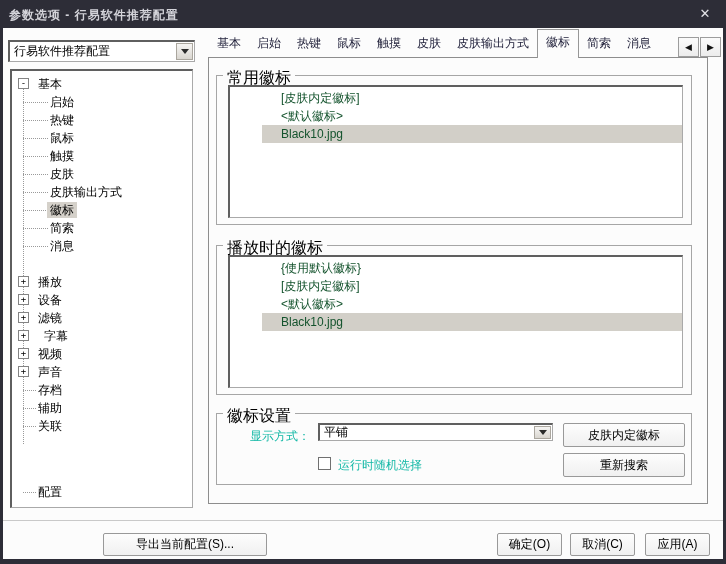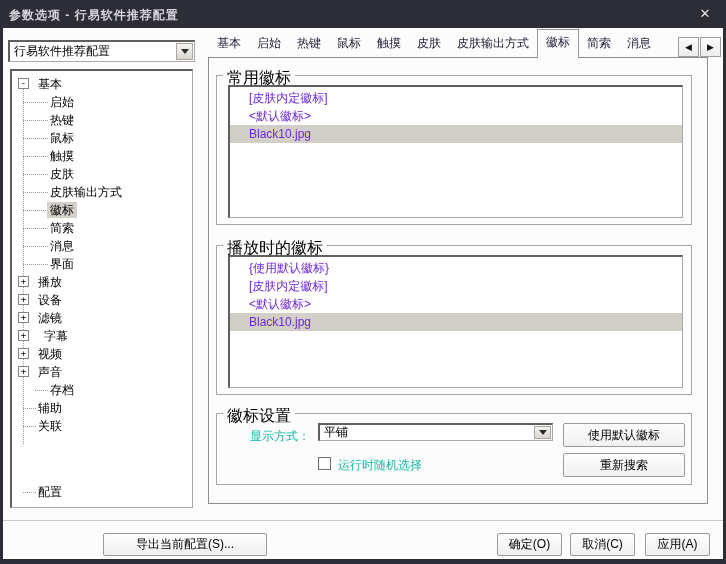--- a/index.html
+++ b/index.html
@@ -38,21 +38,21 @@
   .groupbox { position:absolute; border:1px solid #a6a6a6; }
   .groupbox .gb-label { position:absolute; top:-8px; left:6px; background:#fcfcfc; padding:0 4px; font-size:16px; color:#000; white-space:nowrap; }
   #gb-common   { left:216px; top:75px;  width:476px; height:150px; }
   #gb-playback { left:216px; top:245px; width:476px; height:150px; }
   #gb-settings { left:216px; top:413px; width:476px; height:72px; }
 
   
   .listbox { position:absolute; overflow:hidden; padding-top:2px; }
   #list-common   { left:228px; top:85px;  width:455px; height:133px; }
   #list-playback { left:228px; top:255px; width:455px; height:133px; }
-  .lrow { height:18px; line-height:18px; font-size:12px; color:#6d28d9; padding-left:19px; white-space:nowrap; }
+  .lrow { height:18px; line-height:18px; font-size:12px; color:#14532d; padding-left:19px; white-space:nowrap;margin-left:32px; }
   .lrow.sel { background:#d2cfc8; }
 
   
   #tree { position:absolute; left:10px; top:69px; width:183px; height:439px; }
   .trow { position:absolute; left:0; width:100%; height:18px; }
   .trow .lbl { position:absolute; top:1px; font-size:12px; line-height:16px; color:#000; white-space:nowrap; padding:0 3px; }
   .trow .lbl.sel { background:#d5d1ca; }
   .expander { position:absolute; left:6px; top:3px; width:11px; height:11px; background:#fff; border:1px solid #848484; font-size:9px; line-height:9px; text-align:center; color:#000; font-family:"DejaVu Sans Mono",monospace; z-index:2; }
   .stub { position:absolute; top:9px; border-top:1px dotted #9a9a9a; }
   .vline { position:absolute; left:11px; border-left:1px dotted #9a9a9a; }
@@ -121,24 +121,20 @@
         <span class="lbl sel" style="left: 35px;">徽标</span>
       </div>
       <div class="trow" style="top: 148px;">
         <span class="stub" style="left: 11px; width: 25px;"></span>
         <span class="lbl" style="left: 35px;">简索</span>
       </div>
       <div class="trow" style="top: 166px;">
         <span class="stub" style="left: 11px; width: 25px;"></span>
         <span class="lbl" style="left: 35px;">消息</span>
       </div>
-      <div class="trow" style="top: 184px;">
-        <span class="stub" style="left: 11px; width: 25px;"></span>
-        <span class="lbl" style="left: 35px;">界面</span>
-      </div>
       <div class="trow" style="top: 202px;">
         <span class="expander">+</span>
         <span class="lbl" style="left: 23px;">播放</span>
       </div>
       <div class="trow" style="top: 220px;">
         <span class="expander">+</span>
         <span class="lbl" style="left: 23px;">设备</span>
       </div>
       <div class="trow" style="top: 238px;">
         <span class="expander">+</span>
@@ -149,21 +145,21 @@
         <span class="lbl" style="left: 23px; margin-left: 6px;">字幕</span>
       </div>
       <div class="trow" style="top: 274px;">
         <span class="expander">+</span>
         <span class="lbl" style="left: 23px;">视频</span>
       </div>
       <div class="trow" style="top: 292px;">
         <span class="expander">+</span>
         <span class="lbl" style="left: 23px;">声音</span>
       </div>
-      <div class="trow" style="top: 310px; margin-left: 12px;">
+      <div class="trow" style="top: 310px;">
         <span class="stub" style="left: 11px; width: 13px;"></span>
         <span class="lbl" style="left: 23px;">存档</span>
       </div>
       <div class="trow" style="top: 328px;">
         <span class="stub" style="left: 11px; width: 13px;"></span>
         <span class="lbl" style="left: 23px;">辅助</span>
       </div>
       <div class="trow" style="top: 346px;">
         <span class="stub" style="left: 11px; width: 13px;"></span>
         <span class="lbl" style="left: 23px;">关联</span>
@@ -213,21 +209,21 @@
   <div class="groupbox" id="gb-settings">
     <span class="gb-label">徽标设置</span>
   </div>
   <span class="field-label" style="left:250px; top:428px;">显示方式：</span>
   <div class="combo sunken" id="mode-combo">
     <span class="val">平铺</span>
     <span class="drop">
         <span class="tri"></span>
       </span>
   </div>
-  <button class="push-btn" style="left:563px; top:423px; width:122px; height:24px;">使用默认徽标</button>
+  <button class="push-btn" style="left:563px; top:423px; width:122px; height:24px;">皮肤内定徽标</button>
   <button class="push-btn" style="left:563px; top:453px; width:122px; height:24px;">重新搜索</button>
   <span class="checkbox"></span>
   <span class="field-label" style="left:338px; top:457px;">运行时随机选择</span>
 
   <div class="footer-sep"></div>
   <button class="push-btn" id="btn-export">导出当前配置(S)...</button>
   <button class="push-btn" id="btn-ok">确定(O)</button>
   <button class="push-btn" id="btn-cancel">取消(C)</button>
   <button class="push-btn" id="btn-apply">应用(A)</button>
 </div>

